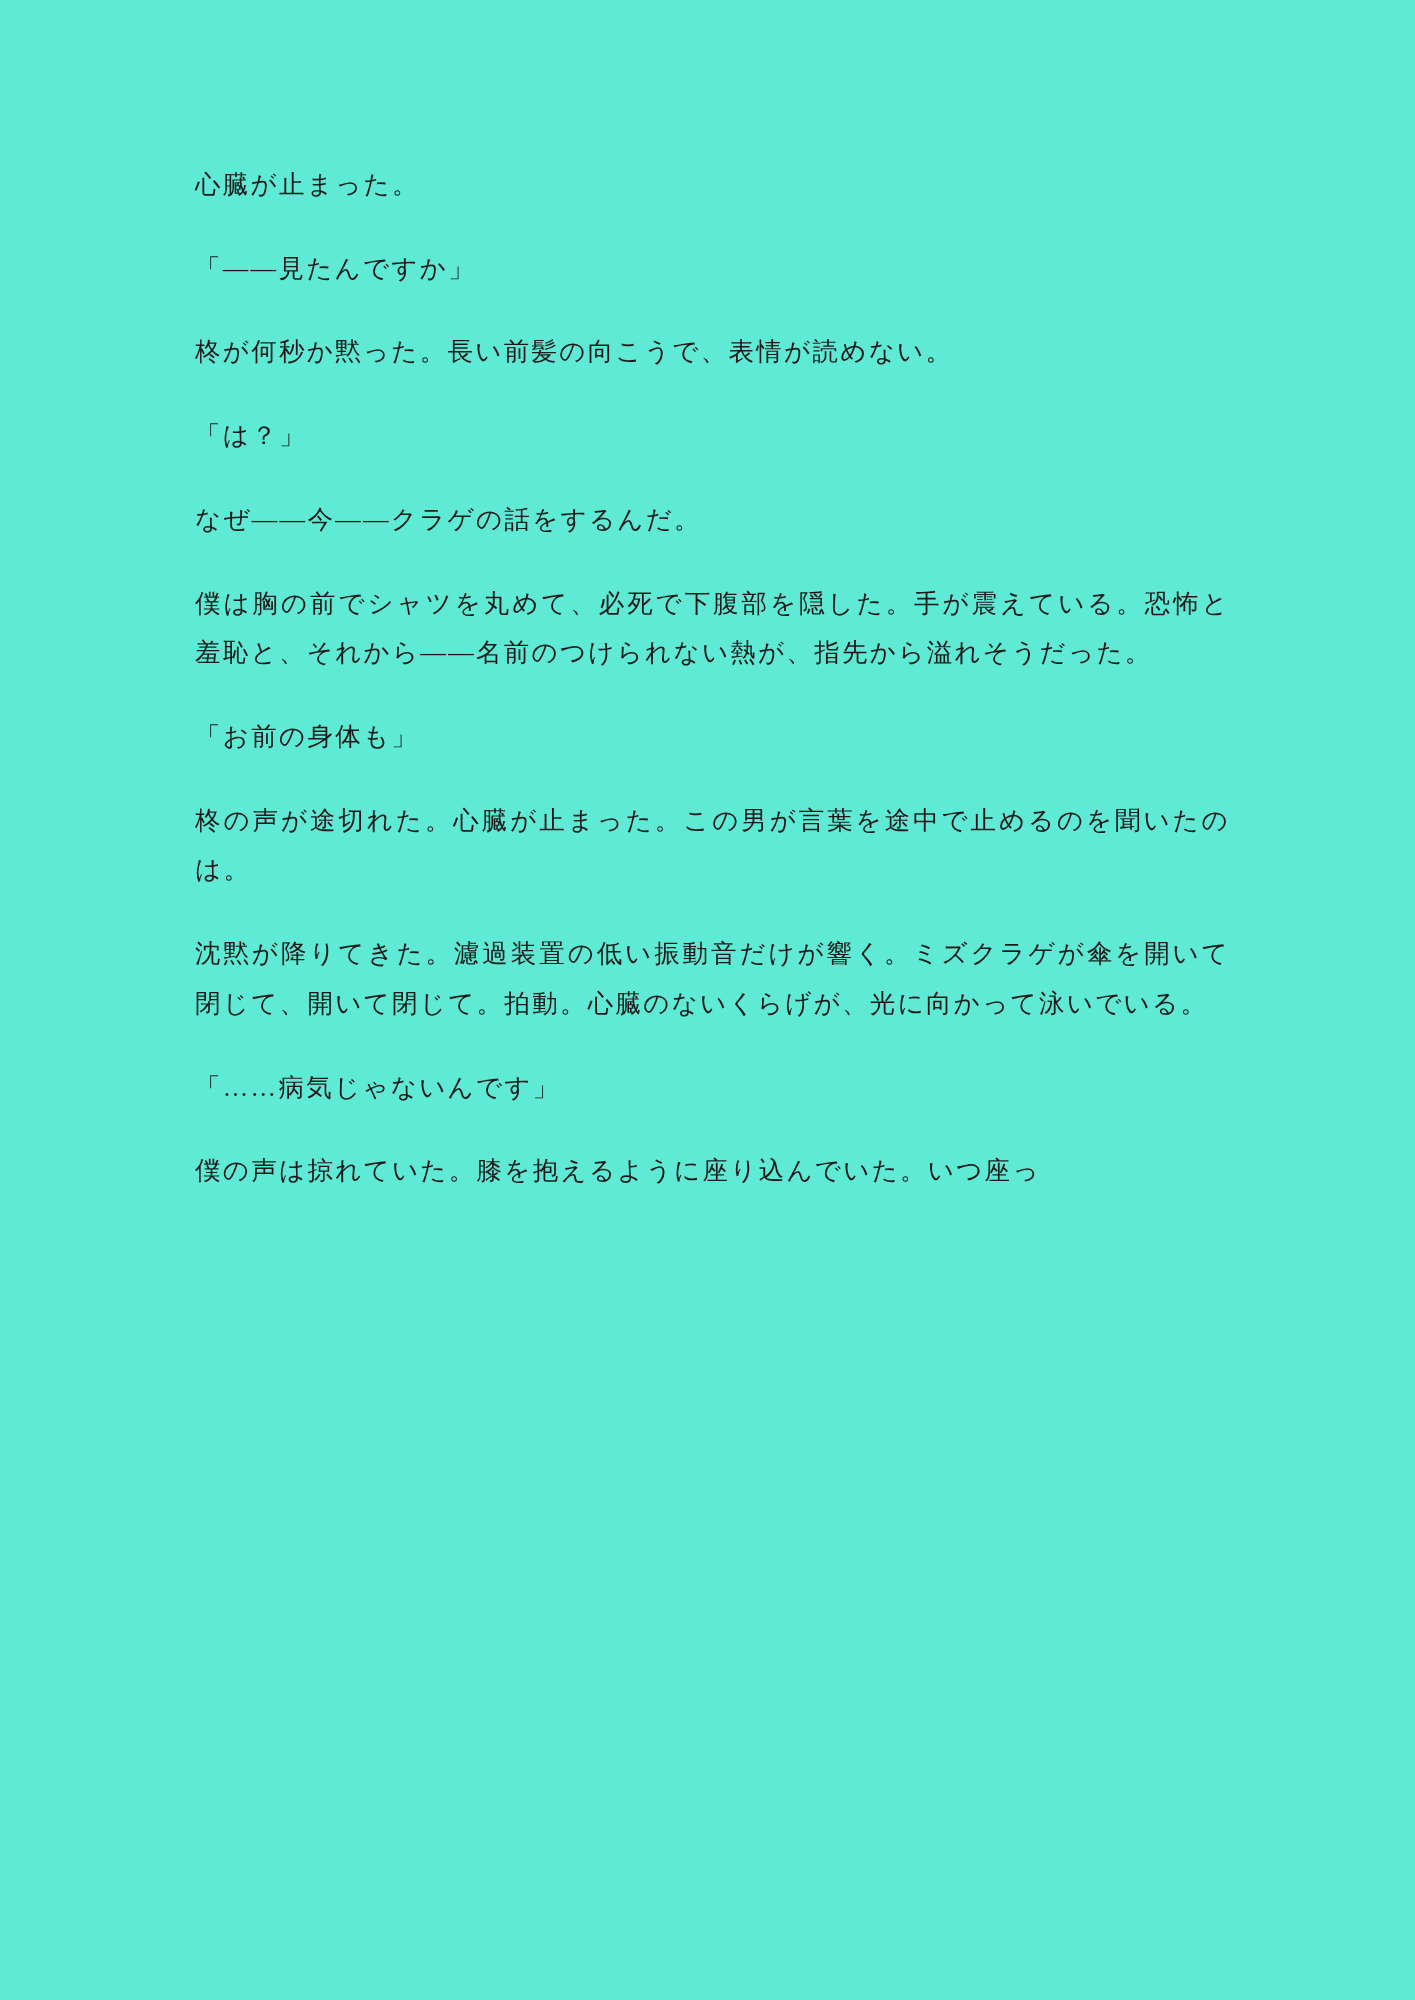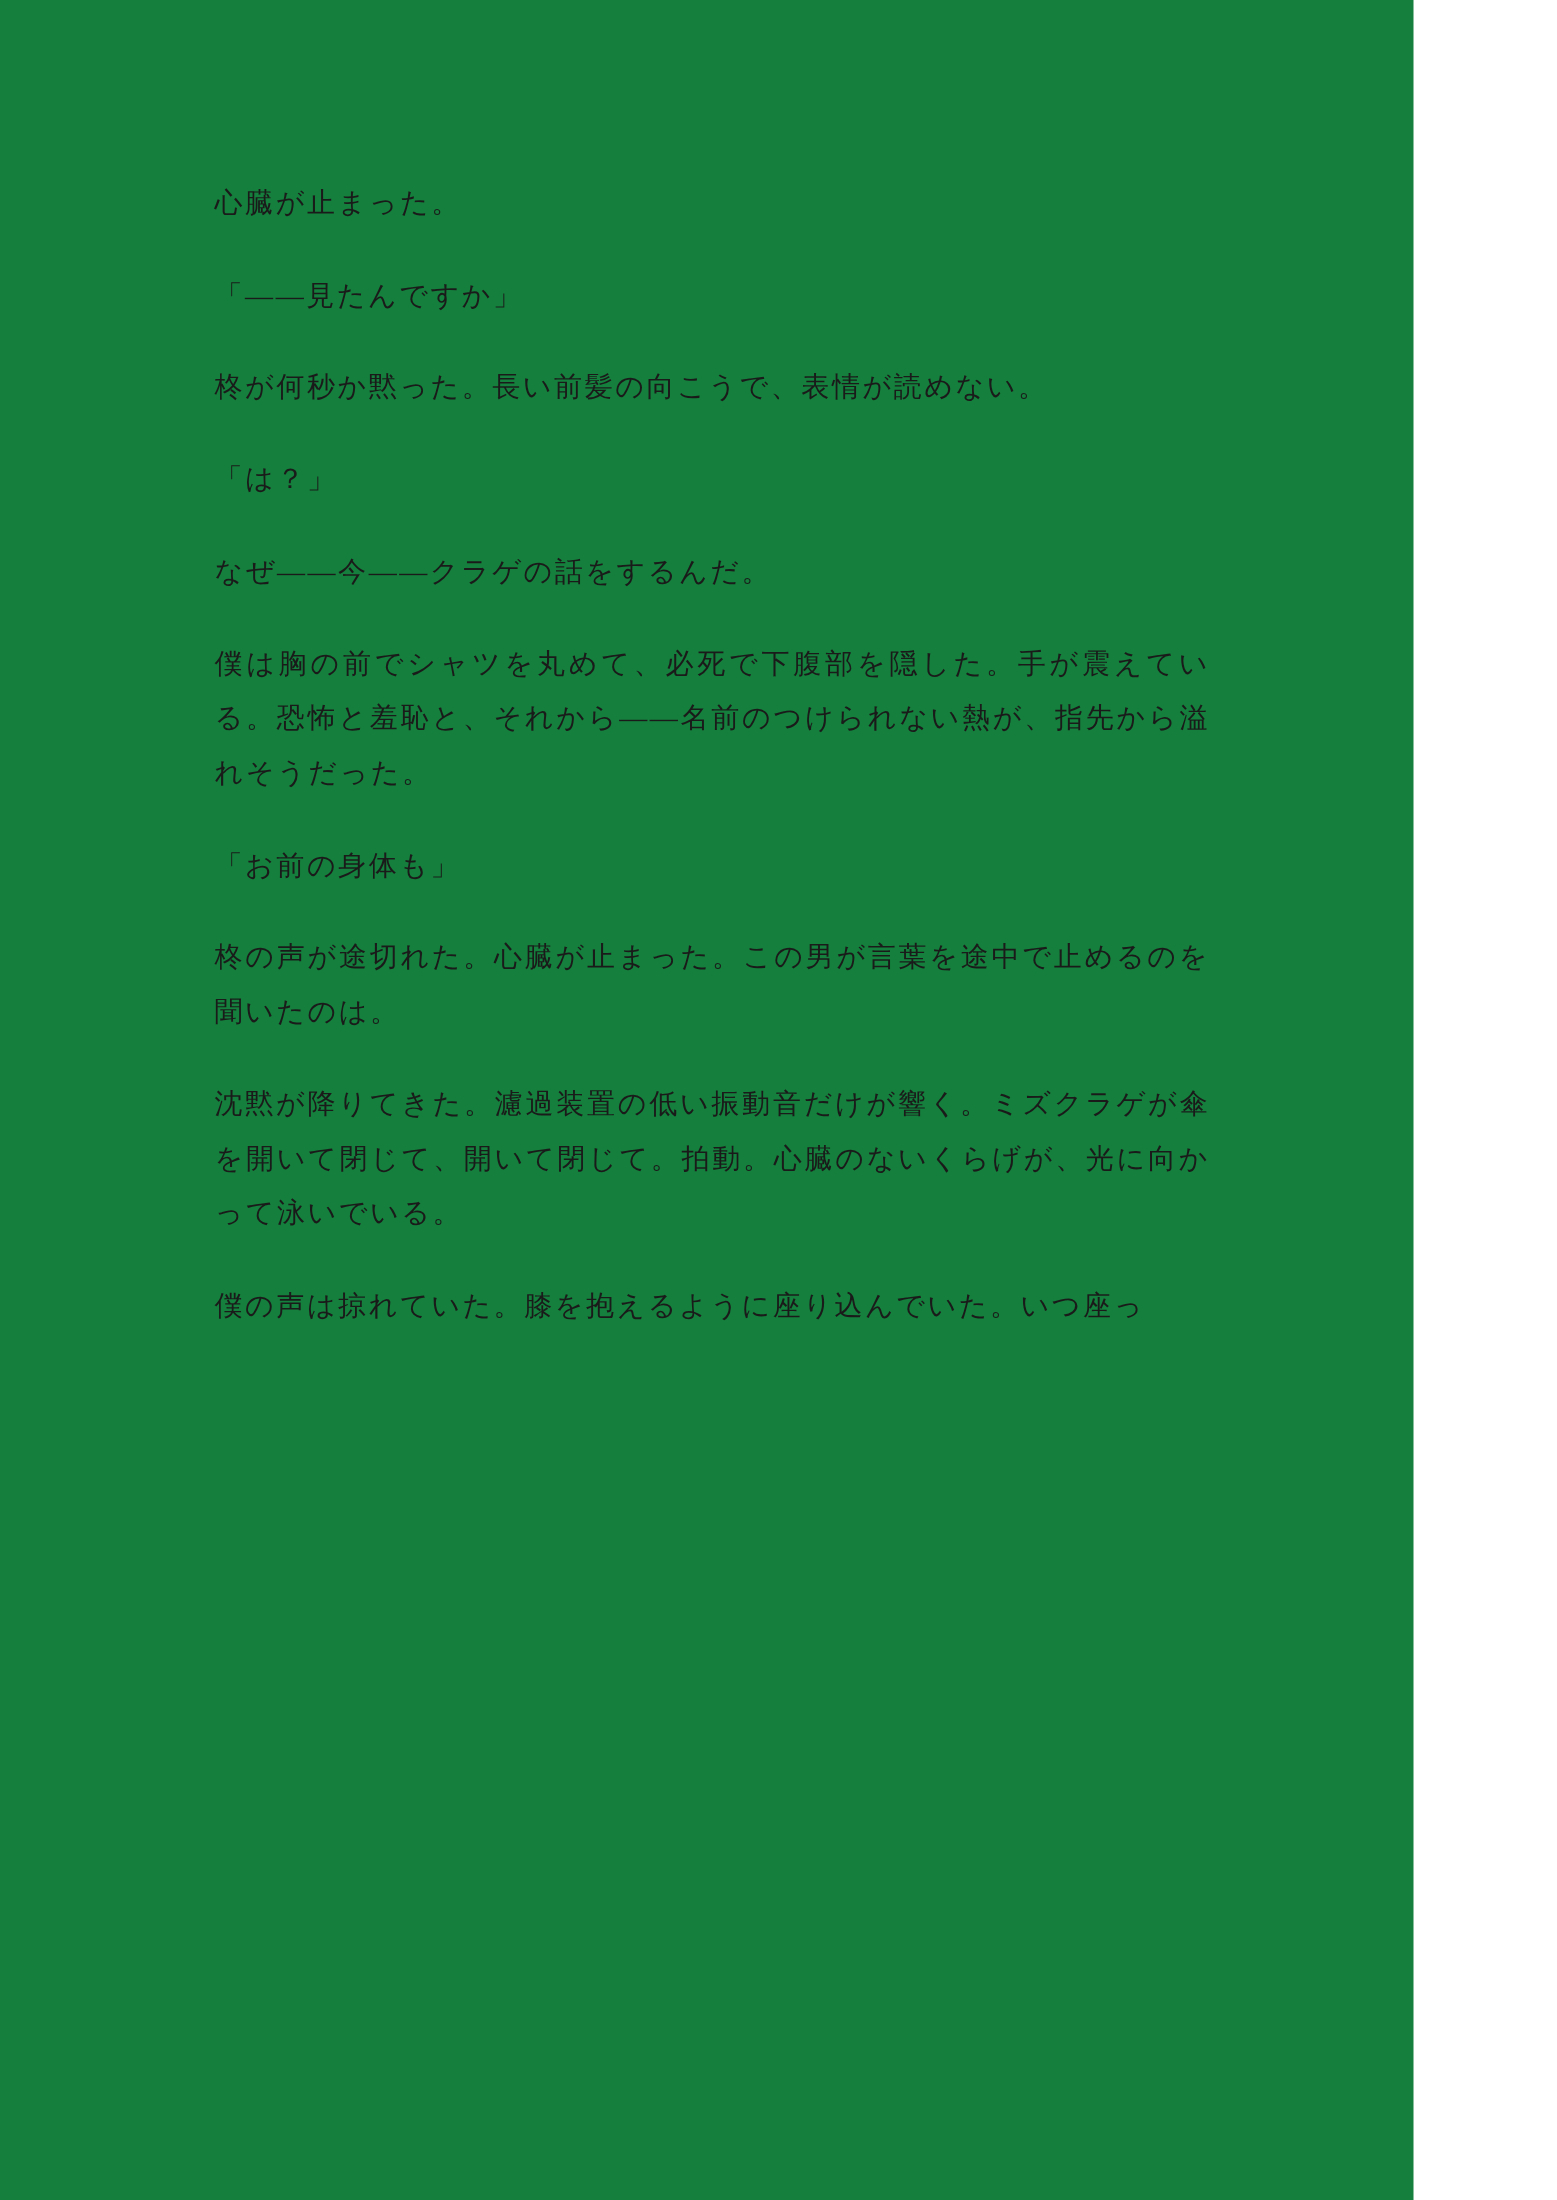--- a/index.html
+++ b/index.html
@@ -8,25 +8,25 @@
     background: #ffffff;
   }
   body {
     width: 1415px;
     min-height: 2000px;
     font-family: "Liberation Serif", "DejaVu Serif", serif;
     color: #1a1a1a;
   }
   .page {
     position: relative;
-    width: 1285px;
+    width: 1415px;
     min-height: 2000px;
     box-sizing: border-box;
     padding: 160px 185px 116px 195px;
-    background: #15803d;
+    background: #5eead4;
   }
   .doc-body {
     display: block;
   }
   .para {
     font-size: 25.5px;
     line-height: 1.95;
     letter-spacing: 0.09em;
     text-align: justify;
     text-justify: inter-character;
@@ -48,15 +48,16 @@
   <div class="doc-body">
     <p class="para">心臓が止まった。</p>
     <p class="para">「——見たんですか」</p>
     <p class="para">柊が何秒か黙った。長い前髪の向こうで、表情が読めない。</p>
     <p class="para">「は？」</p>
     <p class="para">なぜ——今——クラゲの話をするんだ。</p>
     <p class="para">僕は胸の前でシャツを丸めて、必死で下腹部を隠した。手が震えている。恐怖と羞恥と、それから——名前のつけられない熱が、指先から溢れそうだった。</p>
     <p class="para">「お前の身体も」</p>
     <p class="para">柊の声が途切れた。心臓が止まった。この男が言葉を途中で止めるのを聞いたのは。</p>
     <p class="para">沈黙が降りてきた。濾過装置の低い振動音だけが響く。ミズクラゲが傘を開いて閉じて、開いて閉じて。拍動。心臓のないくらげが、光に向かって泳いでいる。</p>
+    <p class="para">「……病気じゃないんです」</p>
     <p class="para">僕の声は掠れていた。膝を抱えるように座り込んでいた。いつ座っ</p>
   </div>
 </div>
 
 </body></html>

